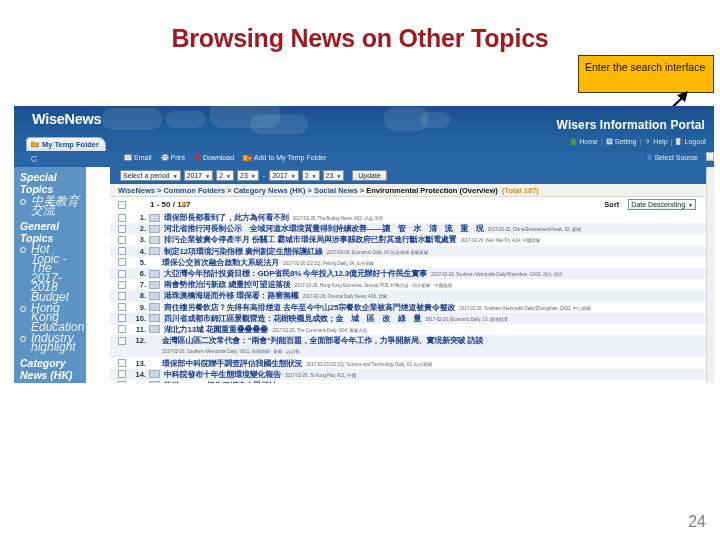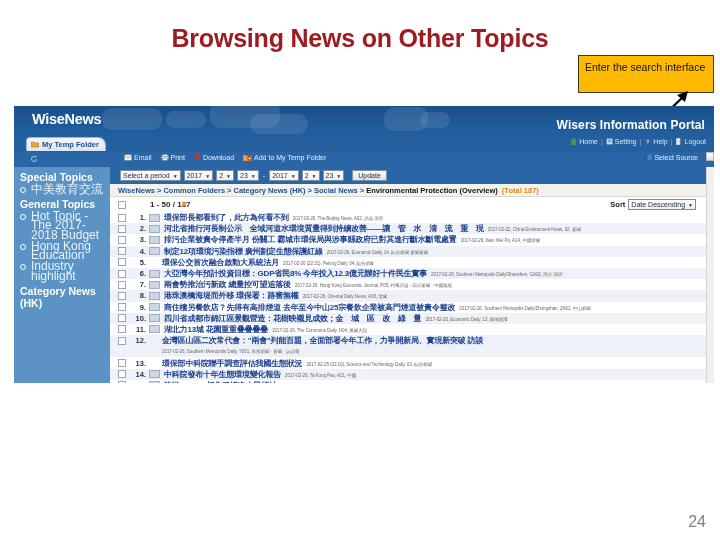--- a/index.html
+++ b/index.html
@@ -84,22 +84,22 @@
   }
   .actions .ai{display:flex;align-items:center;gap:2px;white-space:nowrap;}
   .select-source{
     position:absolute;right:16px;top:2px;display:flex;align-items:center;gap:2px;
     font-size:7px;color:#e4eef8;white-space:nowrap;
   }
   .refresh-ic{position:absolute;left:16px;top:3px;}
 
   
   .sidebar{
-    position:absolute;left:0;top:61px;width:96px;height:216px;
-    background:#5b93c4;color:#ffffff;padding:4px 5px 0 6px;box-sizing:border-box;
+    position:absolute;left:0;top:61px;width:72px;height:216px;
+    background:#5b93c4;color:#ffffff;padding:4px 5px 0 6px;box-sizing:border-box;font-style:italic;
   }
   .side-h{font-size:10.5px;font-weight:bold;color:#ffffff;line-height:12px;margin-top:4px;}
   .side-h:first-child{margin-top:0;}
   .side-item{
     font-size:12px;color:#eaf2fa;line-height:9.5px;margin-top:1.5px;
     padding-left:8px;position:relative;
   }
   .side-item .bullet{
     position:absolute;left:0;top:2px;width:4px;height:4px;
     border:1px solid #ffffff;border-radius:50%;
@@ -140,21 +140,21 @@
   .crumb .total{color:#e08a15;font-weight:bold;padding-left:4px;}
 
   .countbar{
     position:absolute;left:0;top:30px;width:596px;height:15px;background:#ffffff;
     border-bottom:1px solid #cfd6de;
   }
   .cb-check{position:absolute;left:8px;top:4px;width:6px;height:6px;border:1px solid #9aa7b4;background:#fff;}
   .count-label{position:absolute;left:40px;top:3px;font-size:8px;font-weight:bold;color:#2a2a2a;text-align:center;}
   .count-arrow{position:absolute;left:72px;top:4px;width:0;height:0;
     border-left:5px solid #f0a030;border-top:3.5px solid transparent;border-bottom:3.5px solid transparent;}
-  .sort-wrap{position:absolute;right:10px;top:2px;display:flex;align-items:center;gap:3px;}
+  .sort-wrap{position:absolute;right:10px;top:2px;display:flex;align-items:center;gap:9px;}
   .sort-lbl{font-size:7.5px;font-weight:bold;color:#1a1a1a;}
 
   
   .news{position:absolute;left:0;top:45px;width:596px;height:171px;background:#ffffff;}
   .row{
     height:11.2px;display:flex;align-items:center;padding-left:8px;
     box-sizing:border-box;
   }
   .row.alt{background:#eef2f8;}
   .rchk{width:6px;height:6px;border:1px solid #9aa7b4;background:#fff;flex:none;}

